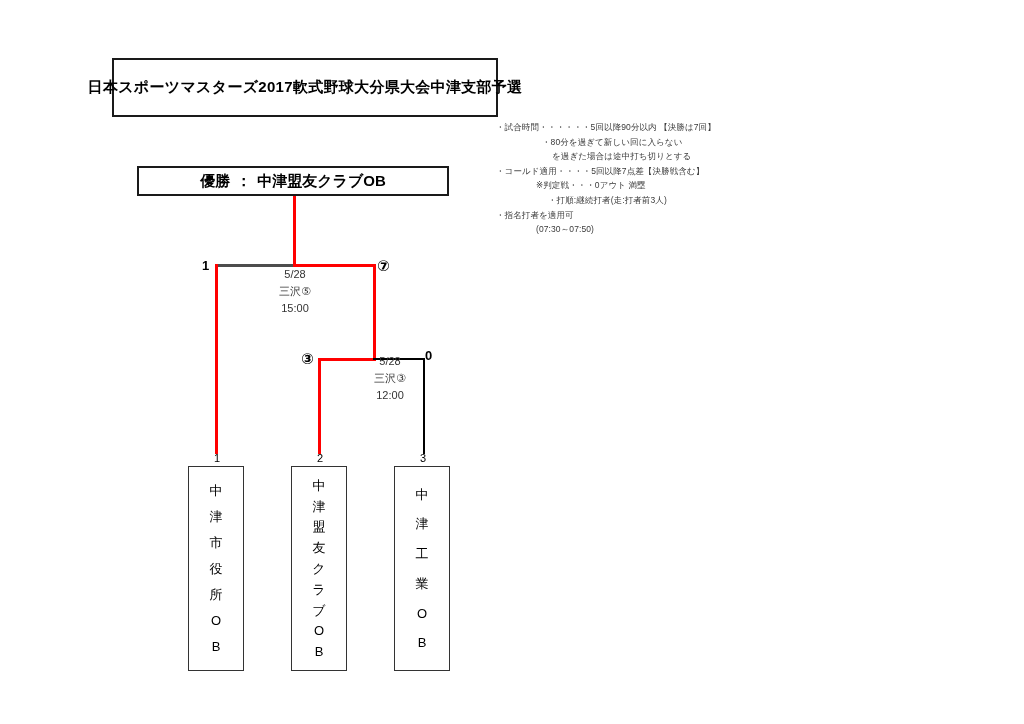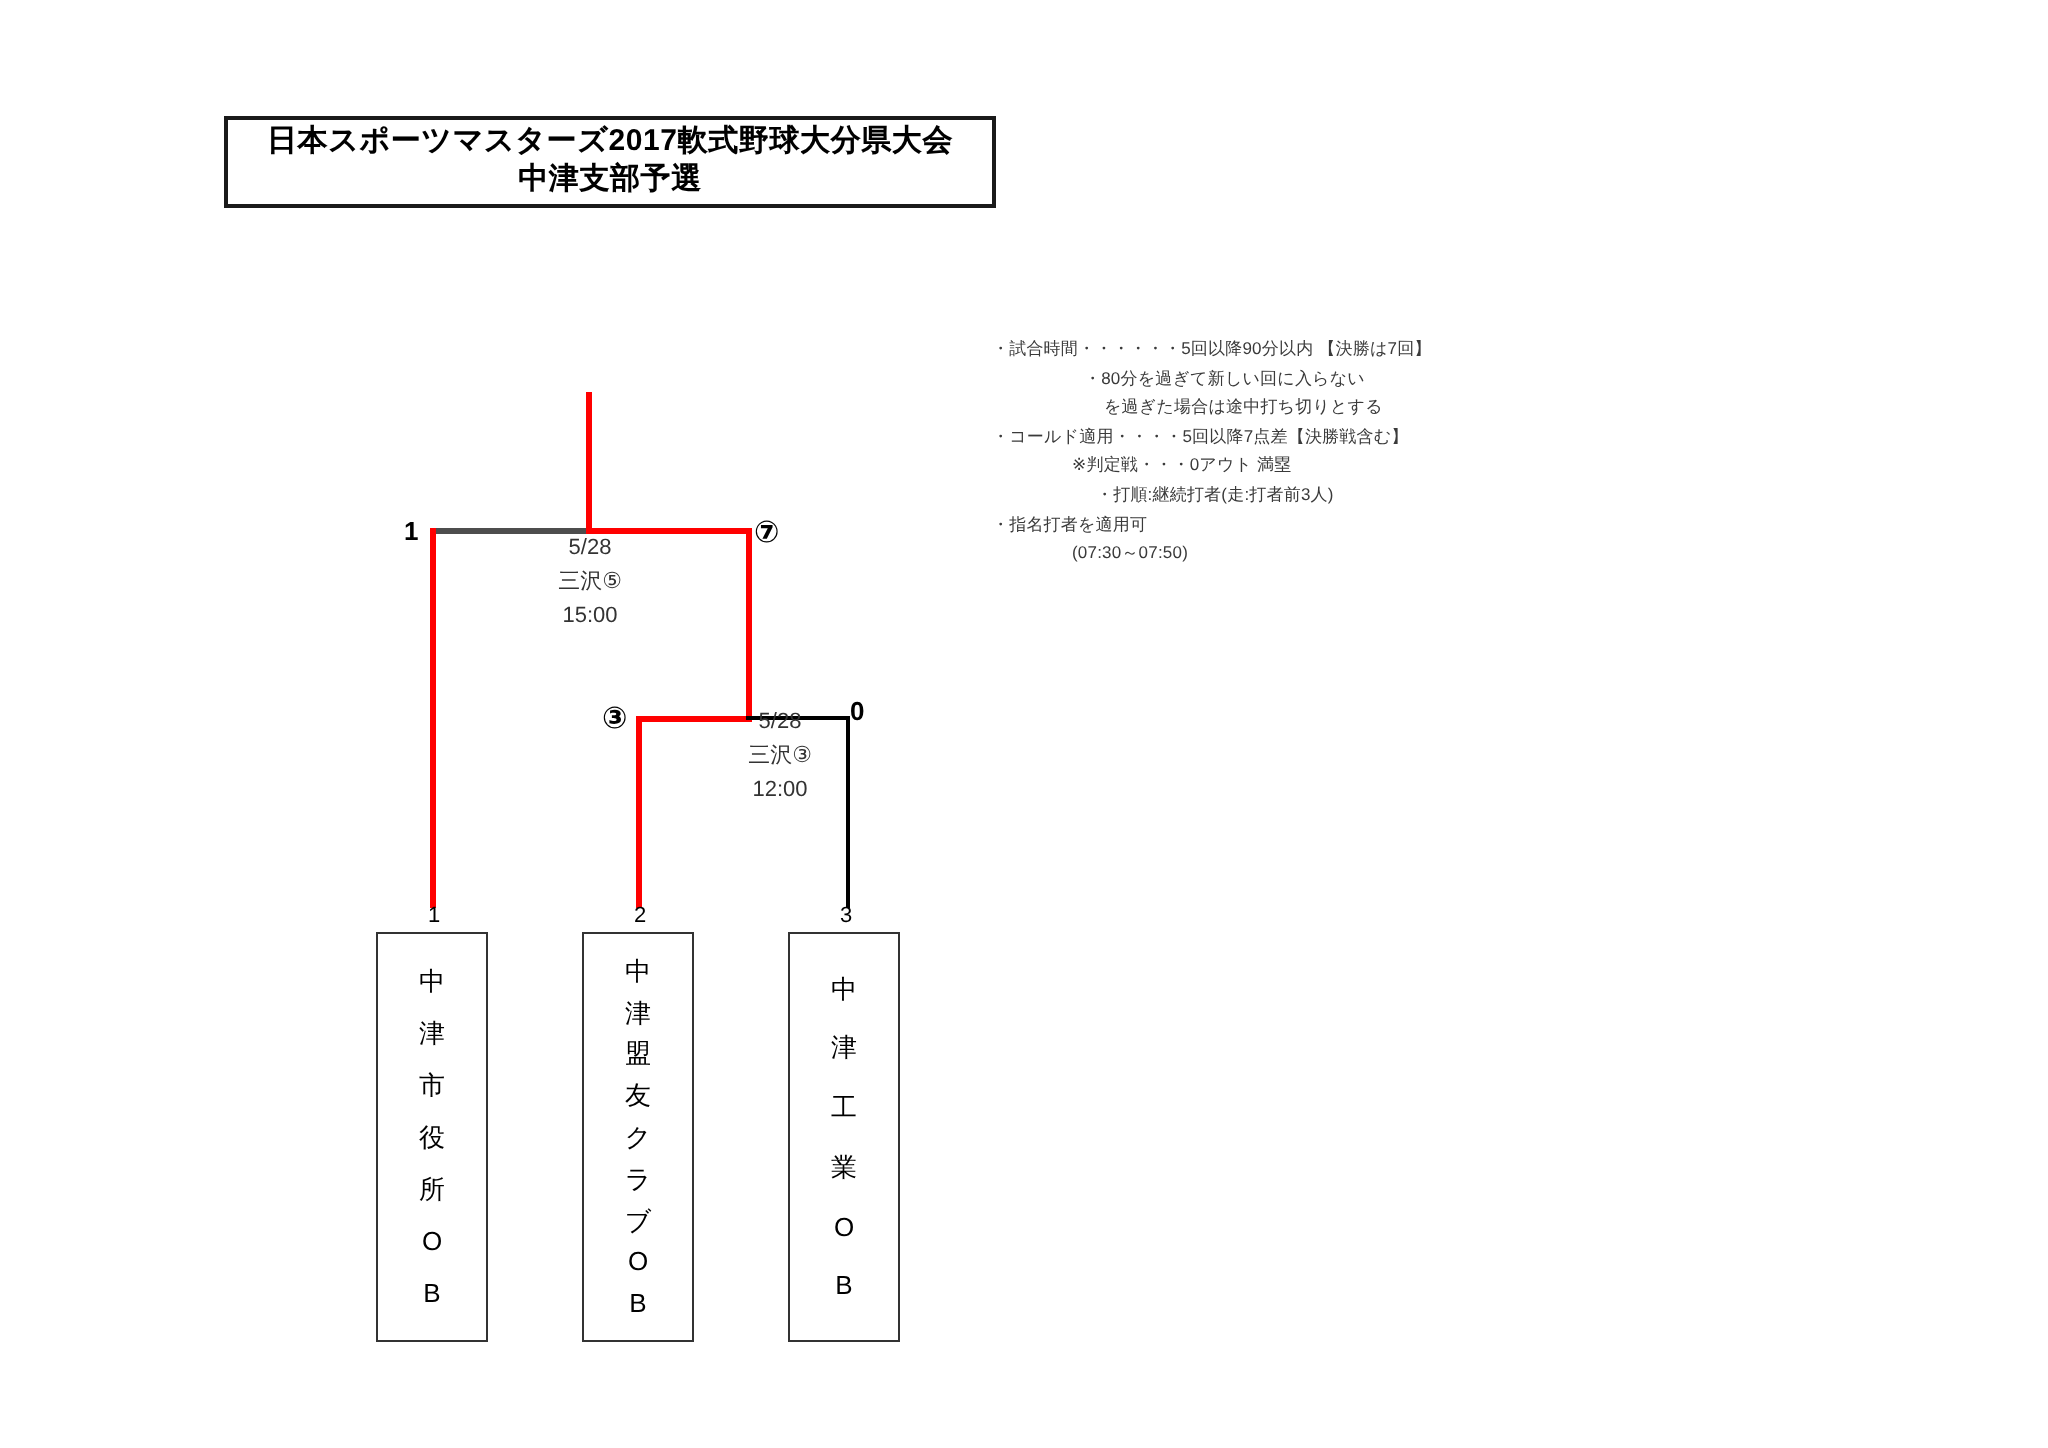--- a/index.html
+++ b/index.html
@@ -19,25 +19,24 @@
     background: #ffffff;
     overflow: hidden;
   }
 
   
   .title-box {
     position: absolute;
     left: 112px;
     top: 58px;
     width: 386px;
-    height: 46px;
+    height: 59px;
     border: 2px solid #1a1a1a;
     box-sizing: border-box;
     display: flex;
-    flex-direction: column;
     align-items: center;
     justify-content: center;
     line-height: 1.25;
   }
   .title-line {
     font-size: 15px;
     font-weight: bold;
     letter-spacing: 0.3px;
     white-space: nowrap;
   }
@@ -137,38 +136,42 @@
   
   .rules {
     position: absolute;
     left: 496px;
     top: 120px;
     width: 260px;
     font-size: 8.5px;
     line-height: 1.72;
     color: #3a3a3a;
     letter-spacing: 0.1px;
-    margin-top: 47px;
   }
   .rules .r { white-space: nowrap; }
   .rules .indent1 { padding-left: 46px; }
   .rules .indent2 { padding-left: 56px; }
   .rules .indent3 { padding-left: 40px; }
   .rules .indent4 { padding-left: 52px; }
 </style>
 </head>
 <body>
 
 <div id="page">
 
   <div class="title-box">
     <div class="title-line">日本スポーツマスターズ2017軟式野球大分県大会</div>
     <div class="title-line">中津支部予選</div>
   </div>
 
+  <div class="champion-box">
+    <span class="champion-label">優勝</span>
+    <span class="champion-sep">：</span>
+    <span class="champion-name">中津盟友クラブOB</span>
+  </div>
 
   <div class="line vline red" style="left:293px; top:196px; height:70px;"></div>
 
   <div class="line hline gray" style="left:215px; top:264px; width:80px;"></div>
   <div class="line hline red" style="left:293px; top:264px; width:83px;"></div>
 
   <div class="line vline red" style="left:215px; top:264px; height:190px;"></div>
 
   <div class="line vline red" style="left:373px; top:264px; height:97px;"></div>
 

